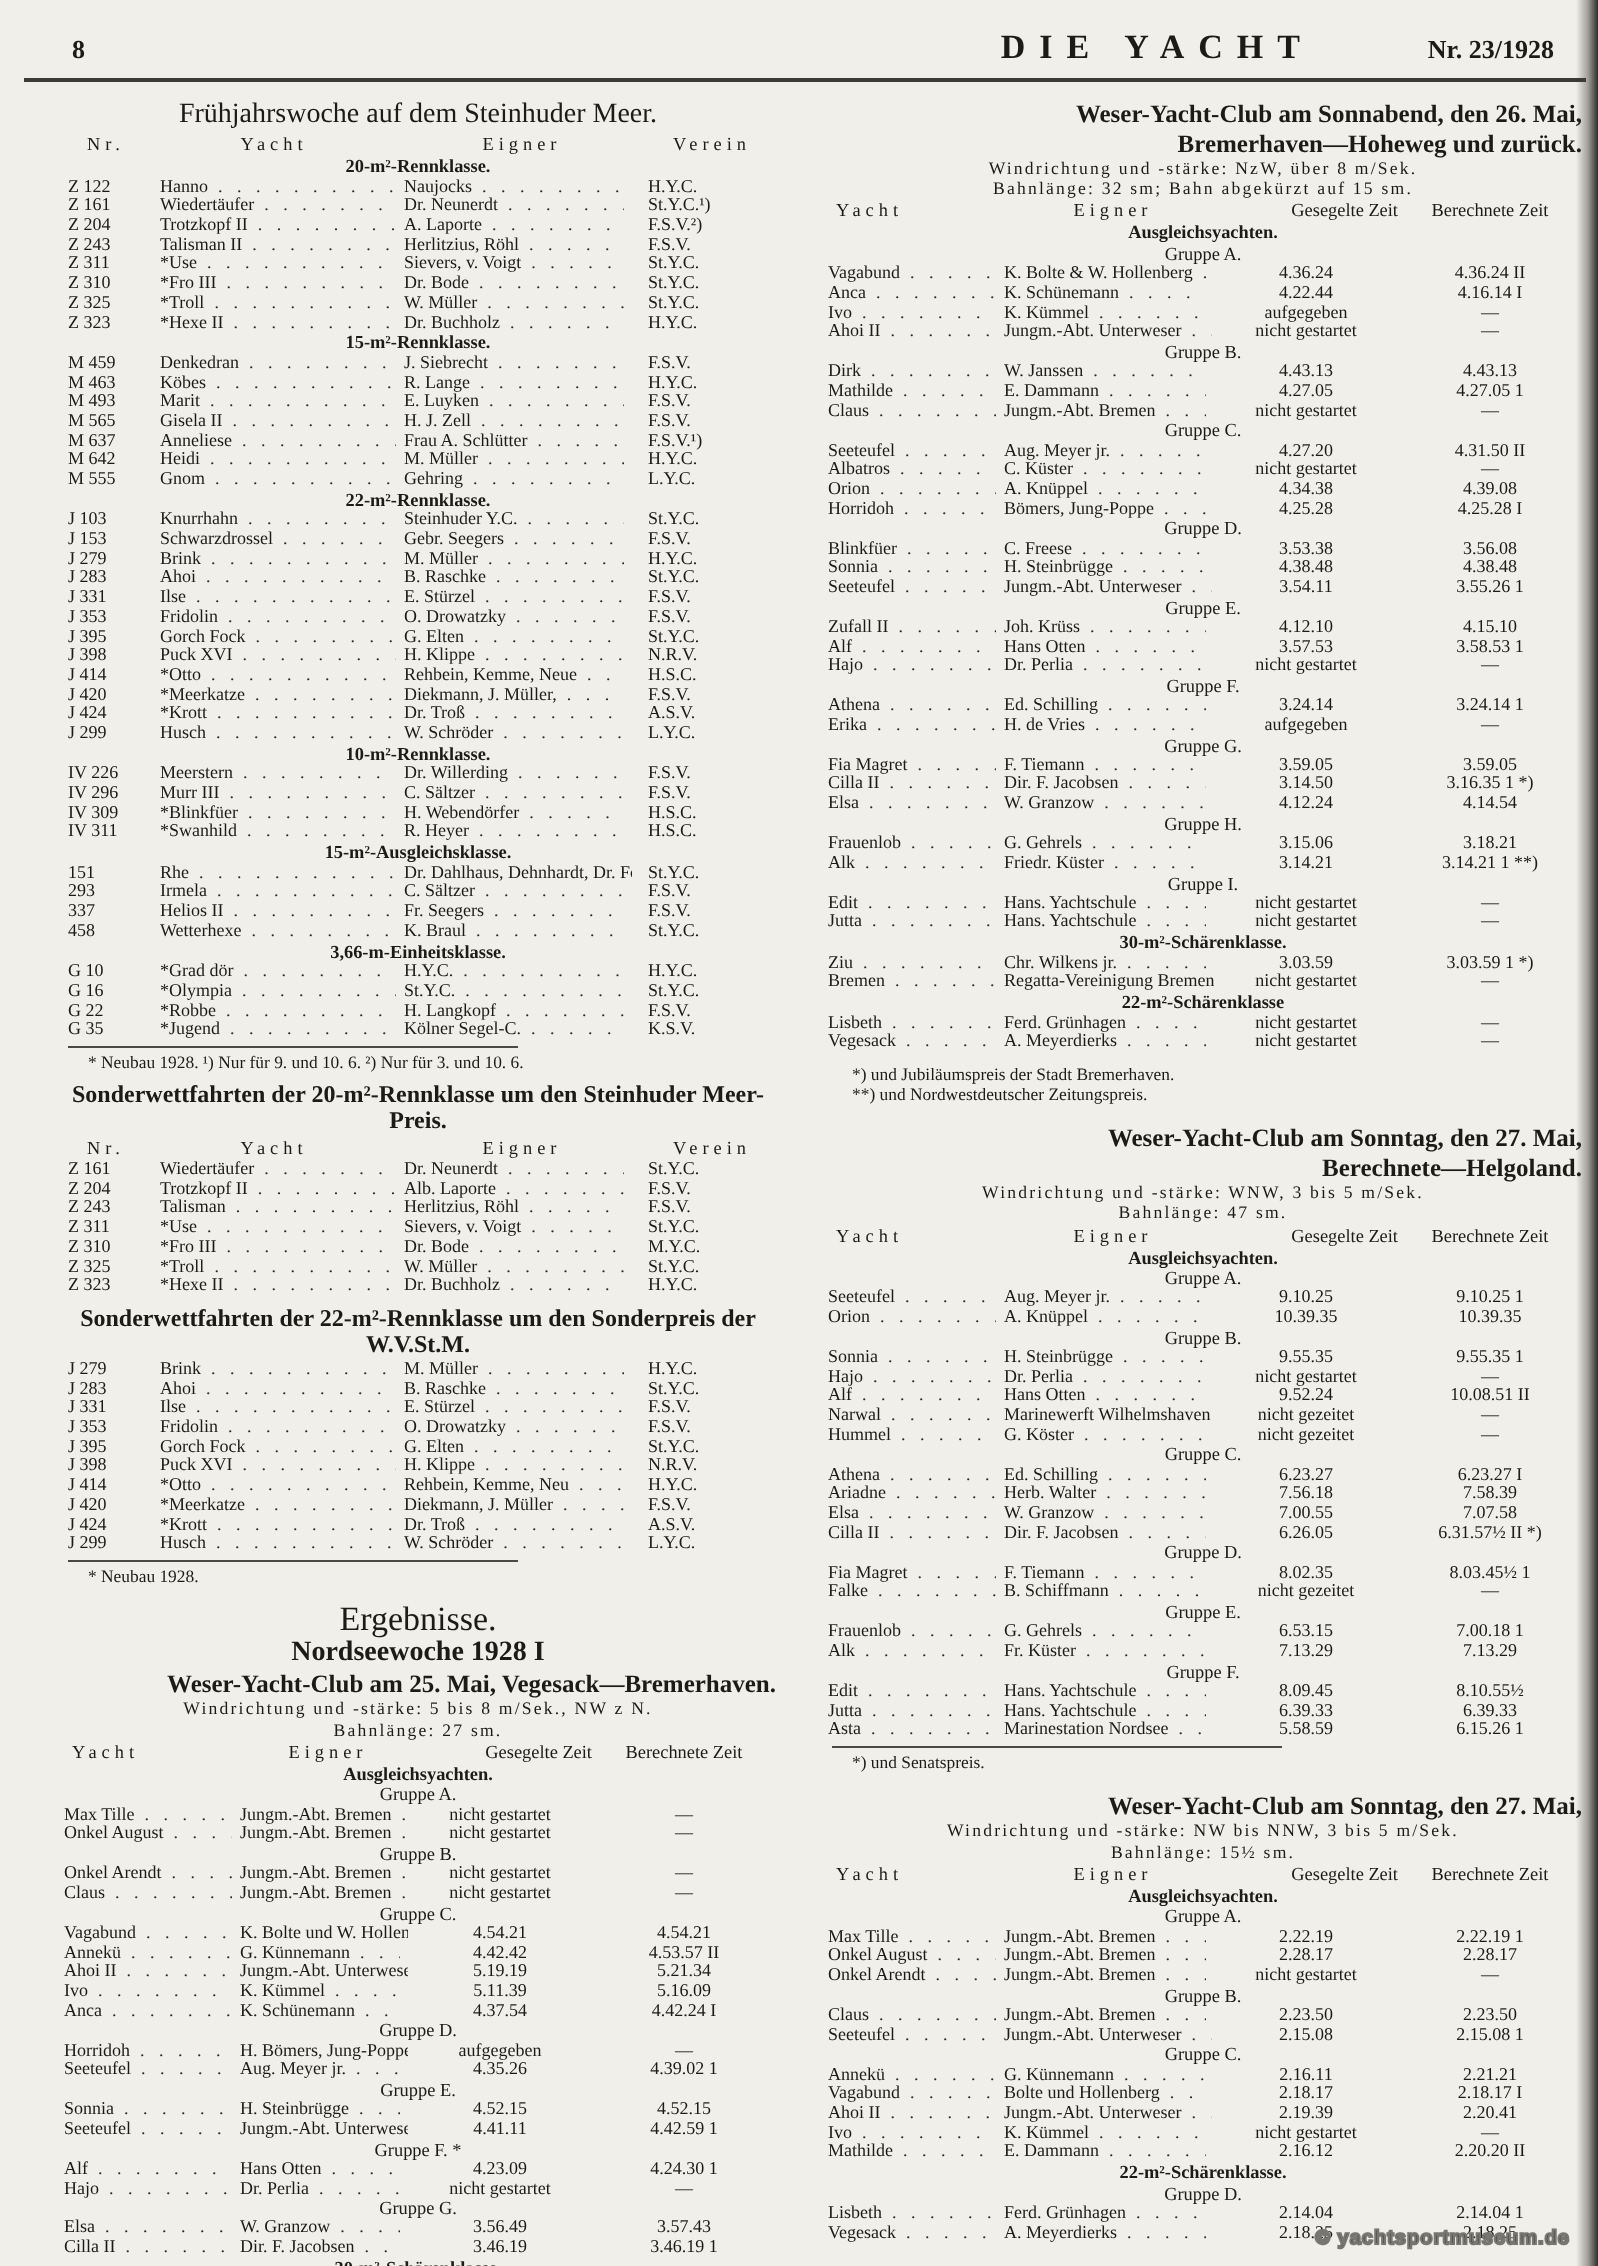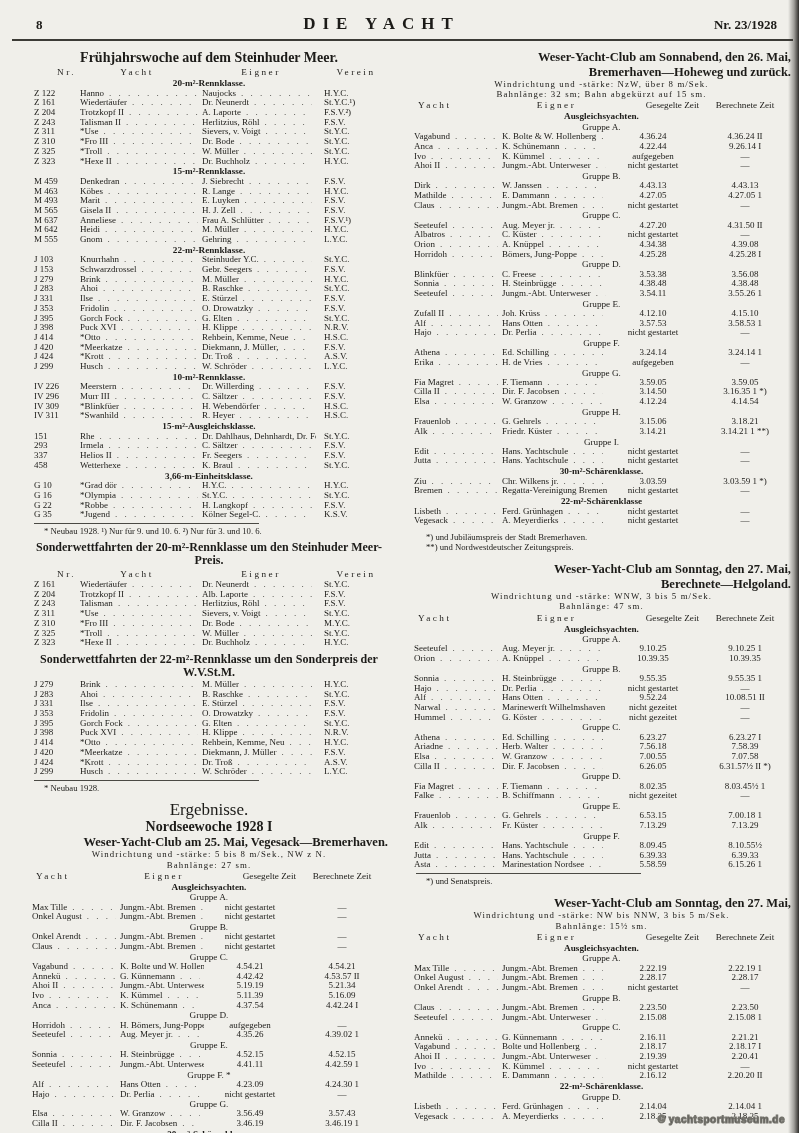--- a/index.html
+++ b/index.html
@@ -4,39 +4,39 @@
 <style>
   html,body{margin:0;padding:0}
   body{
     width:799px;height:1133px;position:relative;overflow:hidden;
     background:#f0efea;color:#1c1b18;
     font-family:"Liberation Serif","DejaVu Serif",serif;
   }
   
   .pagehead{display:flex;align-items:baseline;padding:14px 22px 0 36px}
   .pgnum{font-weight:700;font-size:13px;width:70px}
-  .masthead{flex:1;text-align:center;font-size:17px;font-weight:700;letter-spacing:7px}
+  .masthead{flex:1;text-align:right;font-size:17px;font-weight:700;letter-spacing:7px}
   .issue{font-weight:700;font-size:13px;width:120px;text-align:right}
   .headrule{height:2px;background:#3c3b36;margin:5px 6px 0 12px}
   
   .cols{display:flex;gap:24px;padding:4px 8px 0 30px}
   .colL{width:358px;flex:none}
   .colR{flex:1;min-width:0}
   
   .sec{margin-top:5px}
-  .sec-title{font-size:14px;font-weight:700;text-align:center;line-height:16px}
+  .sec-title{font-size:14px;font-weight:400;text-align:center;line-height:16px}
   .sub-title{font-size:12px;font-weight:700;text-align:center;line-height:13.5px;margin-top:3px}
   .race-title{font-size:12.5px;font-weight:700;text-align:right;line-height:14.5px}
   .h-erg{font-size:17px;font-weight:400;text-align:center;line-height:19px;margin-top:7px}
   .h-nord{font-size:14px;font-weight:700;text-align:center;line-height:16px}
   .cond{font-size:8.8px;text-align:center;letter-spacing:1.1px;line-height:10.2px;white-space:nowrap}
   
   .reg-h,.race-h{display:flex;font-size:9.2px;line-height:11px;margin-top:1px}
   .reg-h span{letter-spacing:2.5px}
-  .h-nr{width:46px;text-align:right}
+  .h-nr{width:46px;text-align:center}
   .h-yy{width:122px;text-align:center}
   .h-ee{flex:1;text-align:center}
   .h-vv{width:64px;text-align:center}
   .h-y2{width:88px;padding-left:6px;letter-spacing:2.5px}
   .h-e2{flex:1;text-align:center;letter-spacing:2.5px}
   .h-t1{width:92px;text-align:right}
   .h-t2{width:92px;text-align:center}
   
   .row{display:flex;font-size:9px;line-height:9.7px}
   .c{white-space:nowrap}
@@ -1049,21 +1049,21 @@
           <div class="row">
             <div class="lead yacht2">
               <div class="ltxt">Anca</div>
               <div class="ldots"></div>
             </div>
             <div class="lead eigner2">
               <div class="ltxt">K. Schünemann</div>
               <div class="ldots"></div>
             </div>
             <div class="c t1">4.22.44</div>
-            <div class="c t2">9.26.14 I</div>
+            <div class="c t2">4.16.14 I</div>
           </div>
           <div class="row">
             <div class="lead yacht2">
               <div class="ltxt">Ivo</div>
               <div class="ldots"></div>
             </div>
             <div class="lead eigner2">
               <div class="ltxt">K. Kümmel</div>
               <div class="ldots"></div>
             </div>

